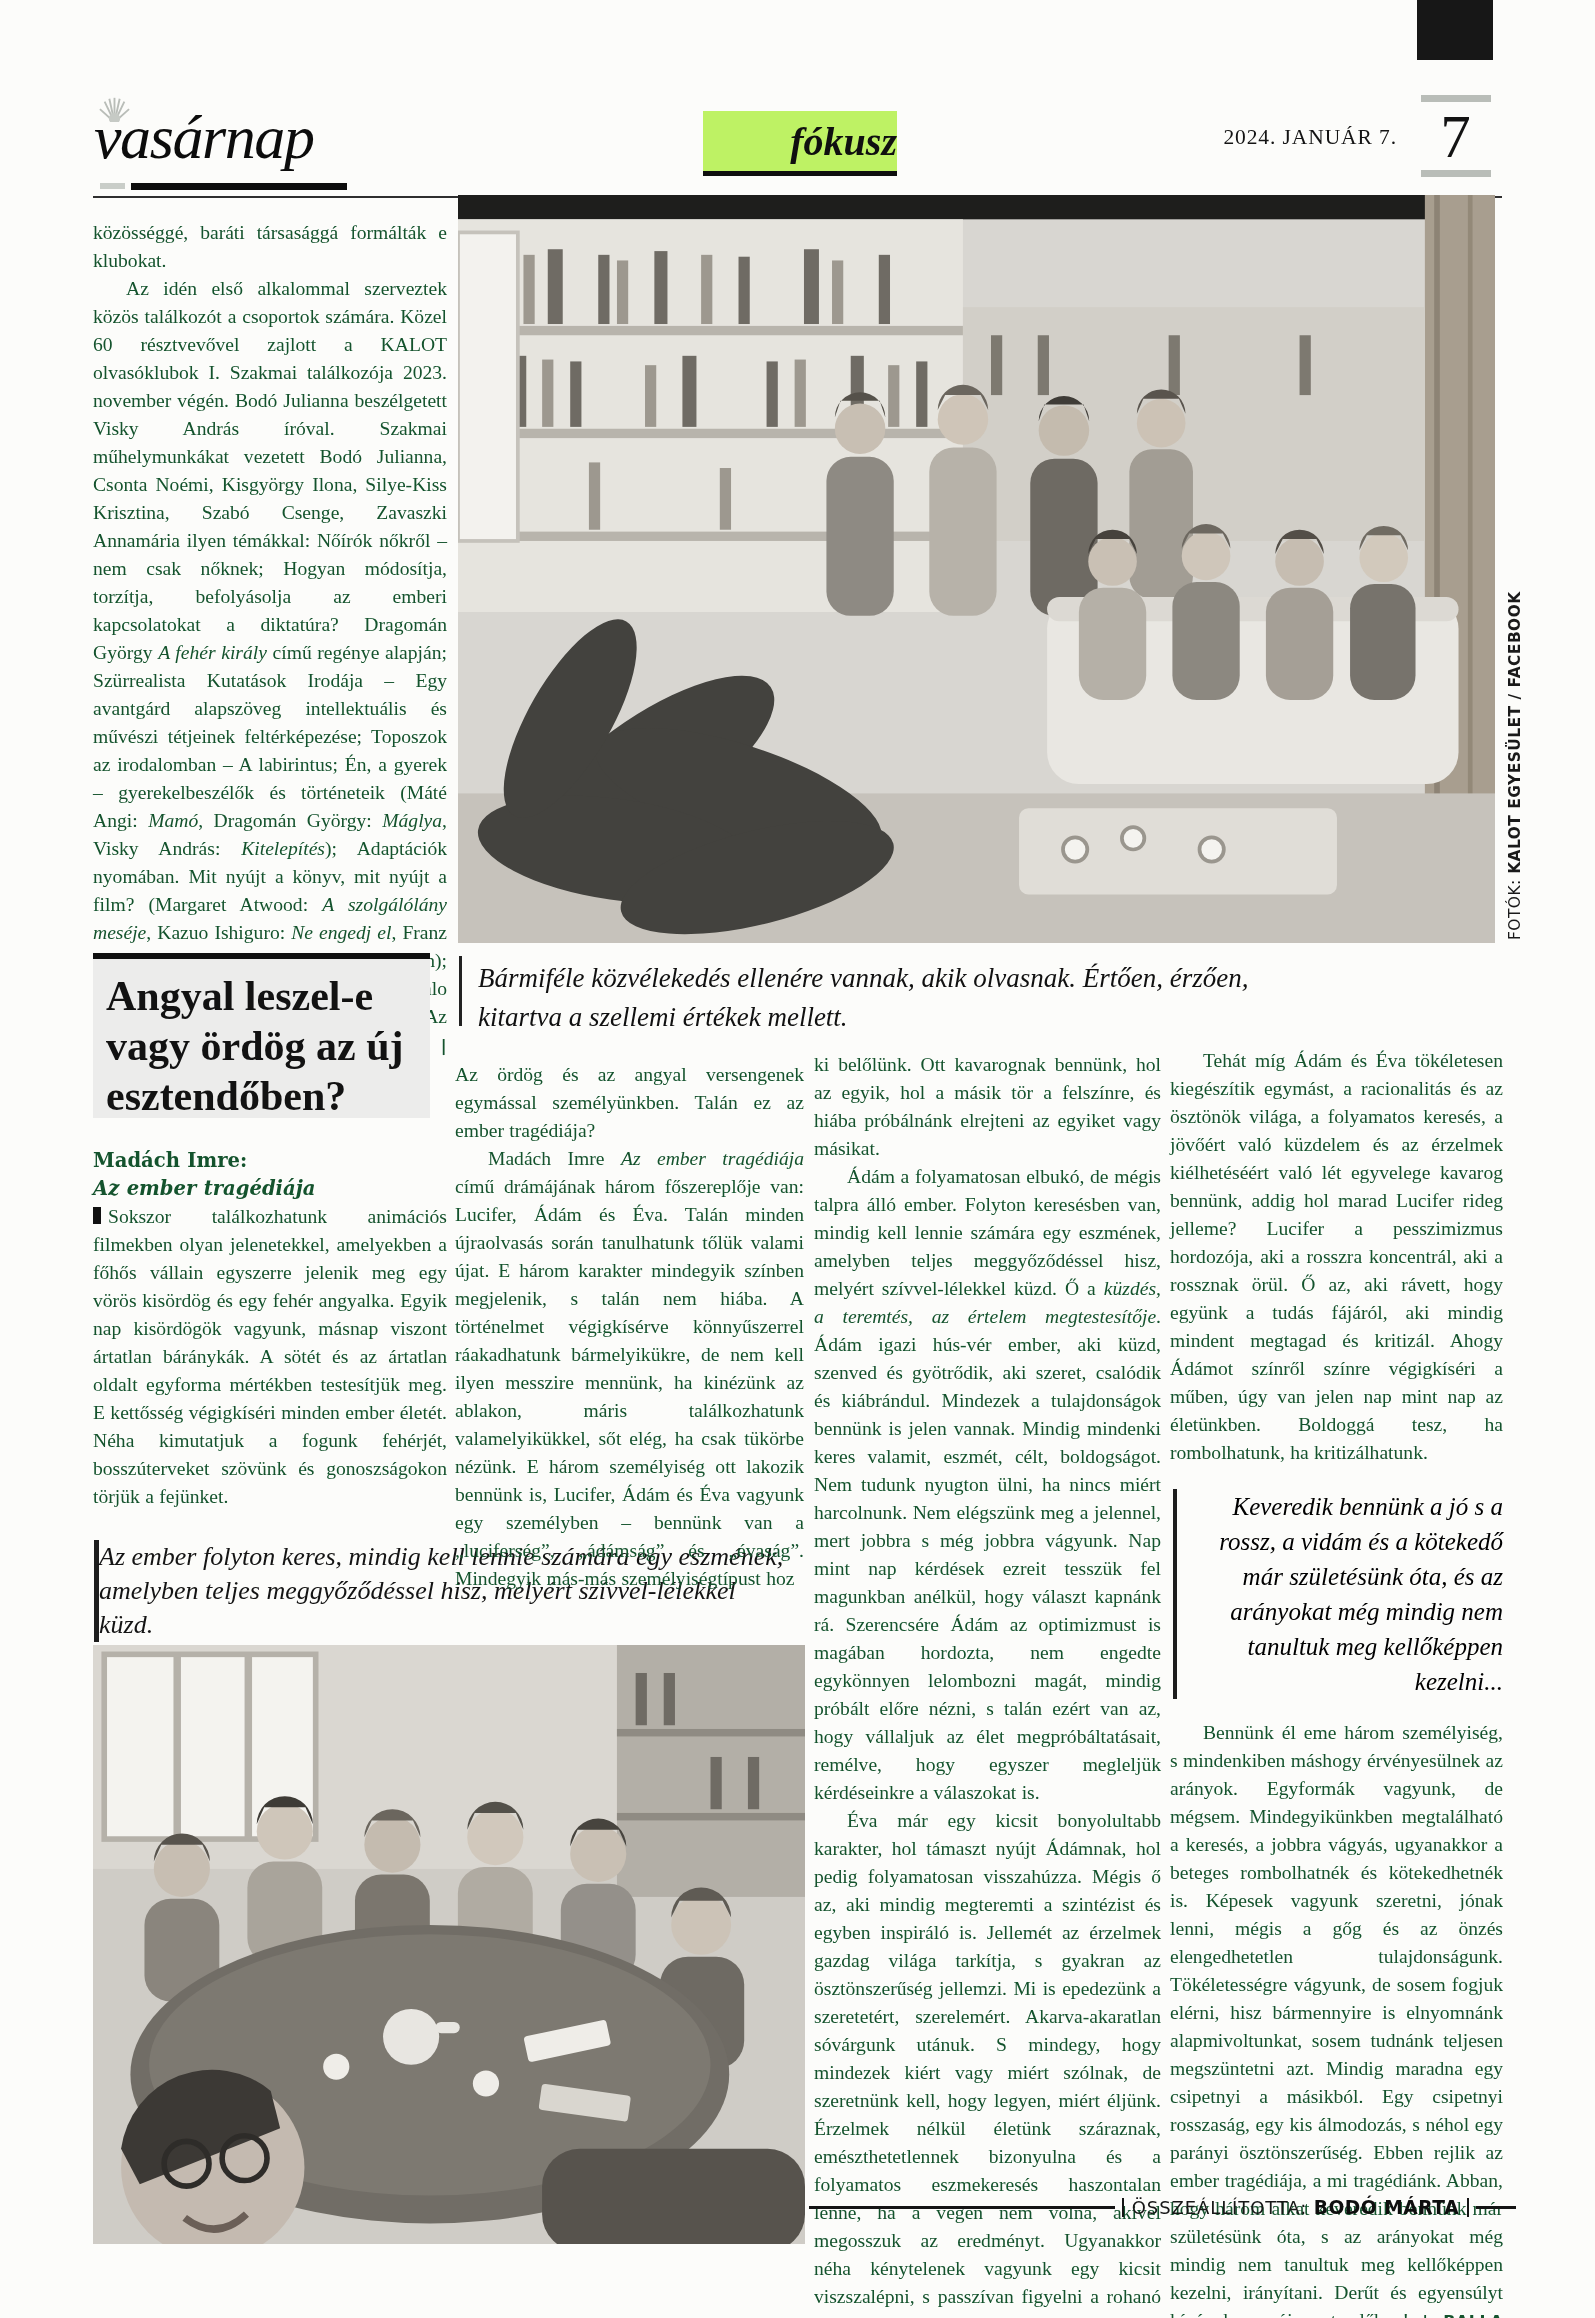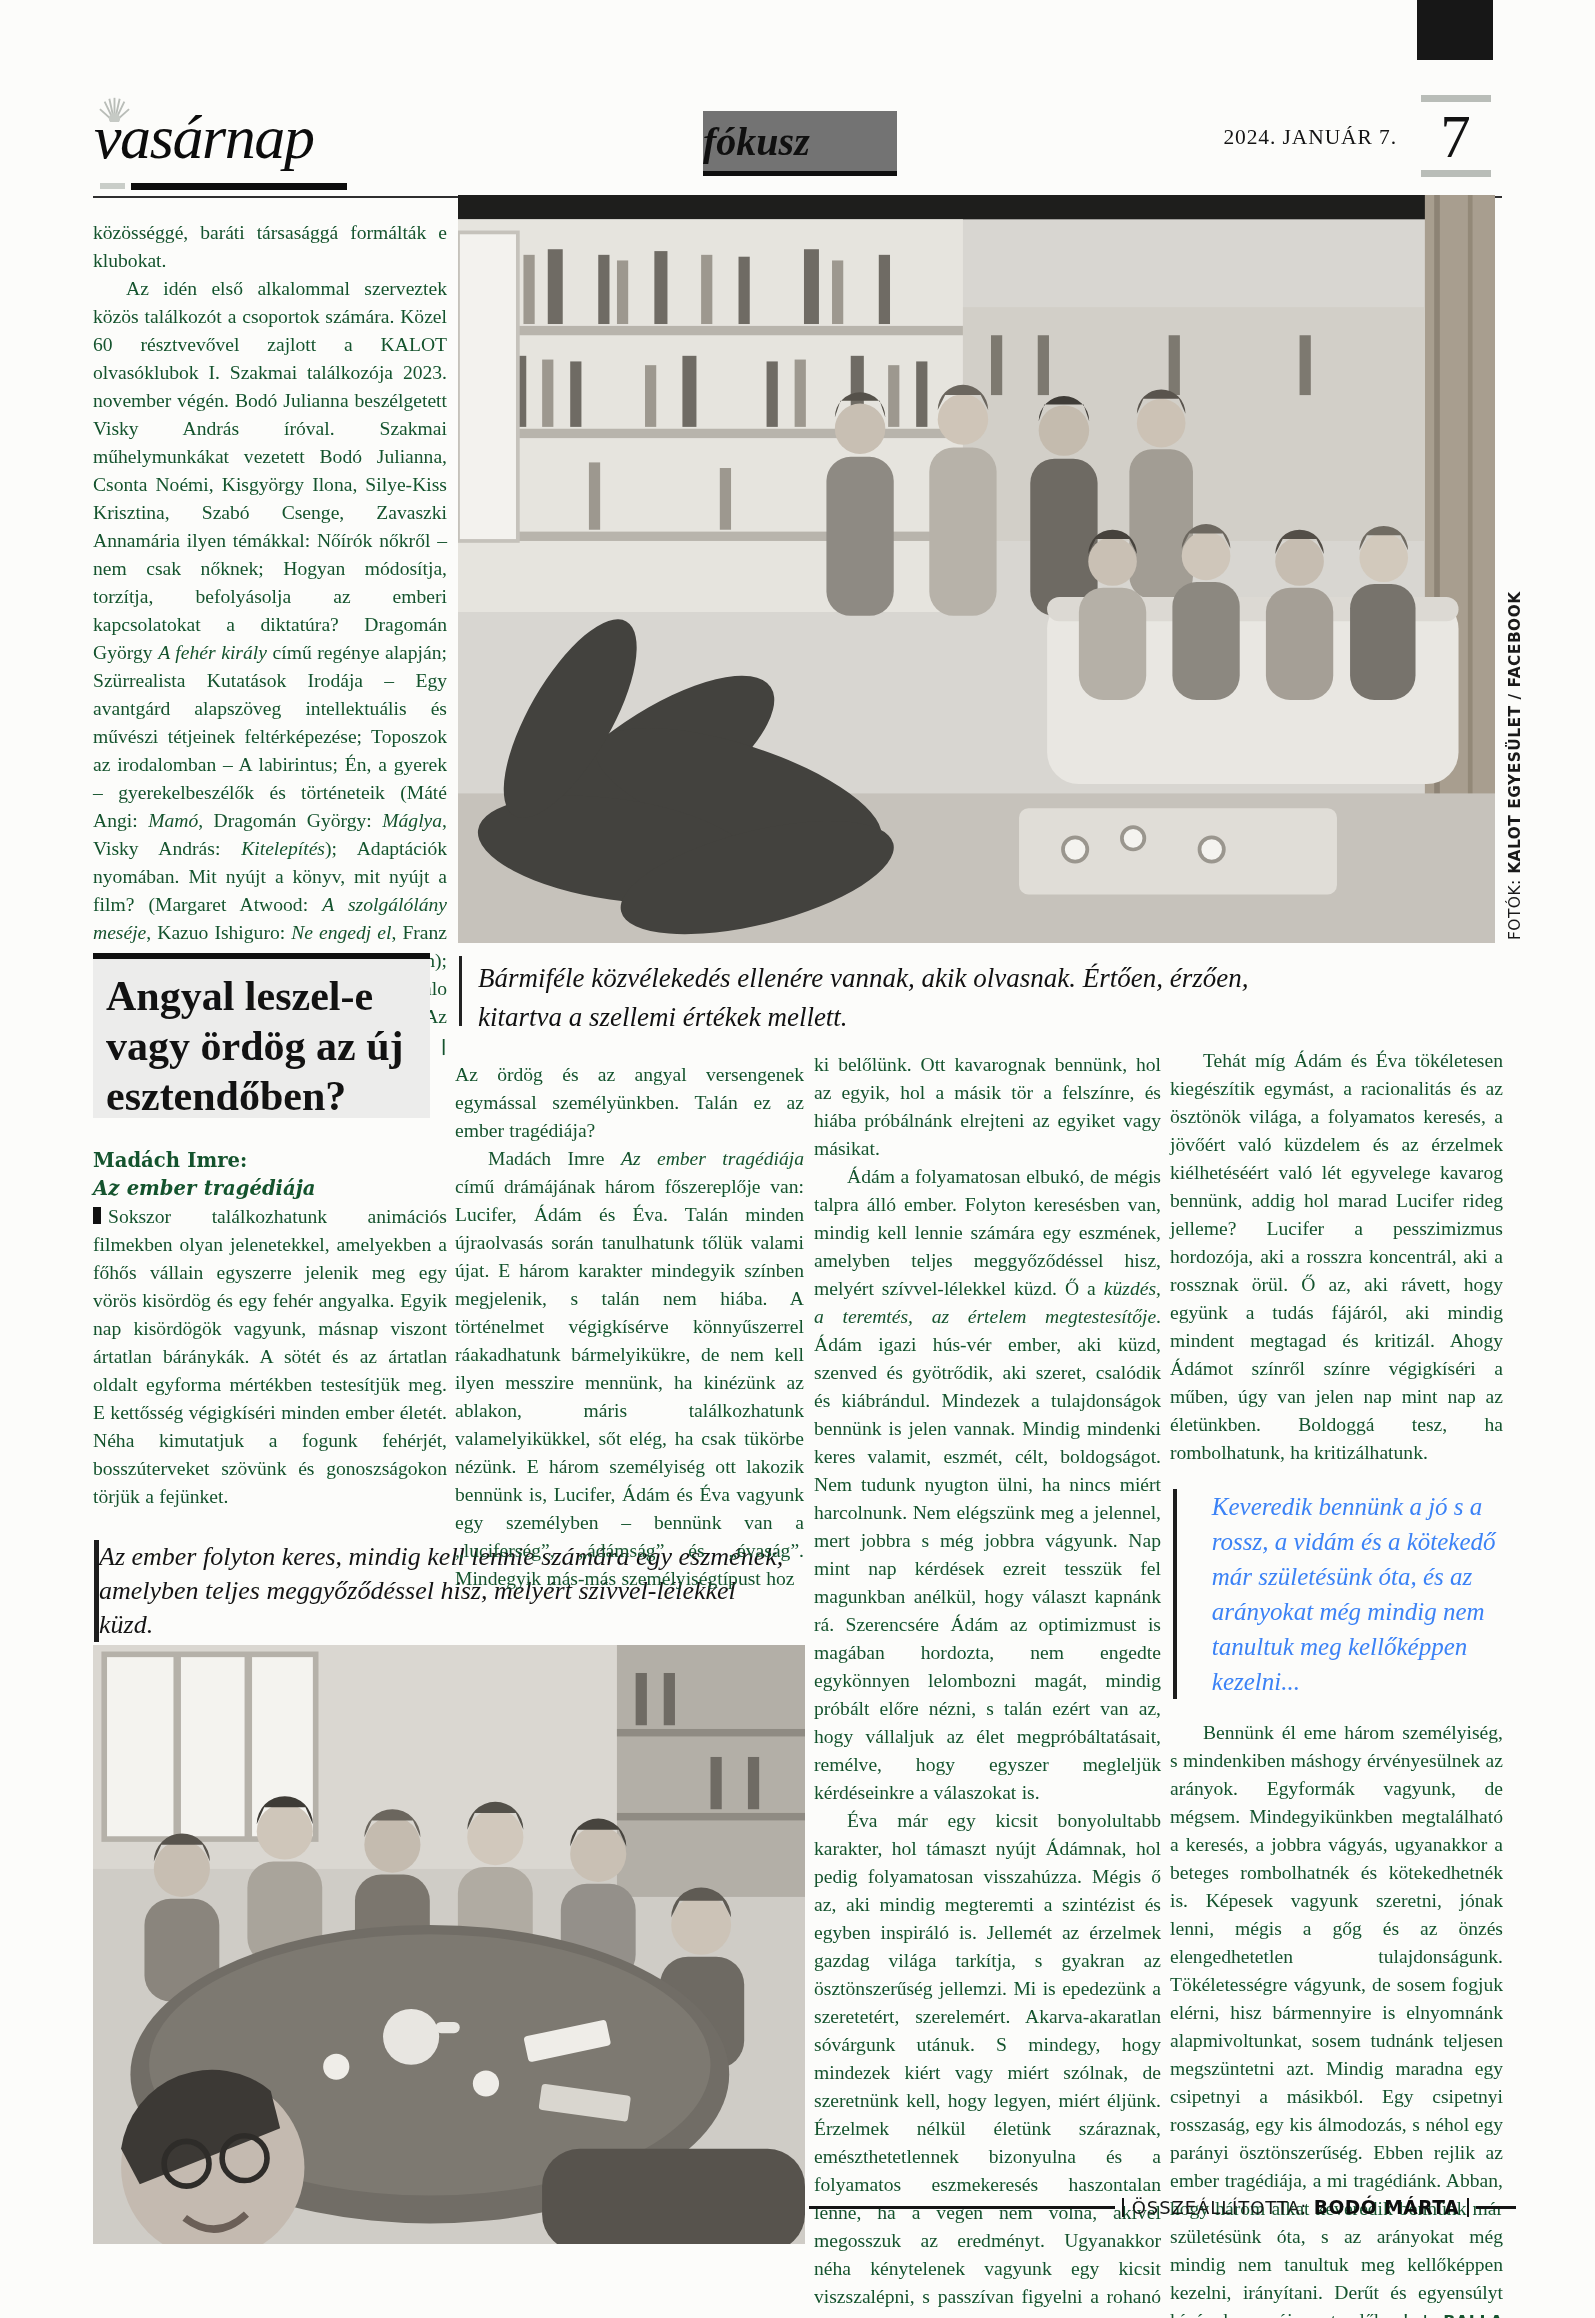--- a/index.html
+++ b/index.html
@@ -16,22 +16,22 @@
     font:italic 400 62px/62px "Liberation Serif",serif;
     letter-spacing:-1.4px;color:#0c0c0c;
   }
   .logo-sun{left:99px;top:95px;width:31px;height:27px;}
   .logo-dash{left:100px;top:183px;width:25px;height:6px;background:#c9cdc8;}
   .logo-bar{left:131px;top:183px;width:216px;height:6.5px;background:#0d0d0d;}
   .page-rule{left:93px;top:196px;width:1409px;height:2.3px;background:#2f2f2f;}
 
   .fokusz-box{
     left:703px;top:111px;width:194px;height:60px;
-    background:#737373;border-bottom:5.6px solid #0f0f0f;
-    display:flex;align-items:center;justify-content:flex-start;
+    background:#bef264;border-bottom:5.6px solid #0f0f0f;
+    display:flex;align-items:center;justify-content:flex-end;
     font:italic 700 40px "Liberation Serif",serif;color:#101010;
   }
   .date{
     left:1070px;top:125px;width:327px;text-align:right;
     font:400 21.5px/24px "Liberation Serif",serif;letter-spacing:0.9px;color:#141414;
   }
   .corner-box{left:1417px;top:0;width:76px;height:60px;background:#171717;}
   .pg-dash{width:70px;height:6.5px;background:#b9bdb8;}
   .pg-dash.top{left:1421px;top:95px;}
   .pg-dash.bot{left:1421px;top:170px;}
@@ -90,23 +90,23 @@
   }
   .pullquote1{
     left:94px;top:1540px;width:700px;box-sizing:border-box;
     border-left:5.1px solid #1d1d1d;
     font:italic 400 26px/34px "Liberation Serif",serif;color:#141414;
   }
   .a2col2{left:455px;top:1051px;width:349px;margin-top:10px;}
   .a2col3{left:814px;top:1051px;width:347px;}
   .a2col4{left:1170px;top:1047px;width:333px;}
   .pullquote2{
-    margin:21.5px 0 20.6px 2.8px;border-left:4.2px solid #1d1d1d;padding-left:35px;
-    font:italic 400 25px/35px "Liberation Serif",serif;color:#3b82f6;
-    text-align:left;
+    margin:21.5px 0 20.6px 2.8px;border-left:4.2px solid #1d1d1d;padding-left:19px;
+    font:italic 400 25px/35px "Liberation Serif",serif;color:#000000;
+    text-align:right;
   }
 
   
   .footer{
     left:809px;top:2197px;width:707px;height:21.5px;
     display:flex;align-items:center;
   }
   .fline{height:2.8px;background:#141414;}
   .fline.long{flex:1;}
   .fline.short{width:40px;}

